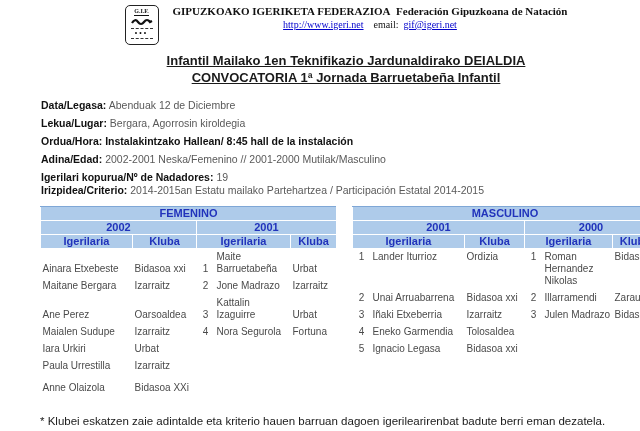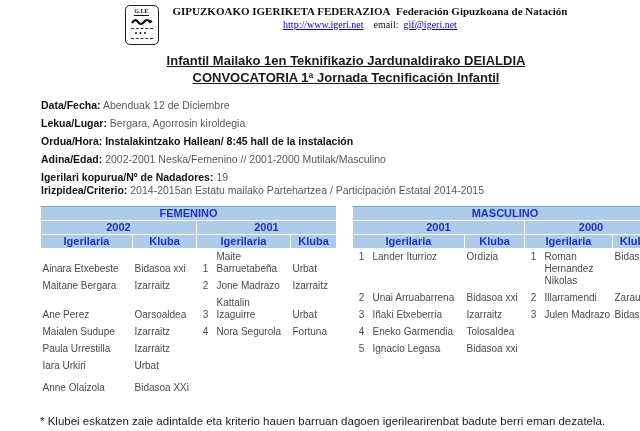--- a/index.html
+++ b/index.html
@@ -106,26 +106,26 @@
       </div>
       <div class="head-links">
         <span class="link">http://www.igeri.net</span>&nbsp;&nbsp;&nbsp;&nbsp;<span>email:</span>&nbsp;
         <span class="link">gif@igeri.net</span>
       </div>
     </div>
   </div>
 
   <div class="doc-title">
     <div><span class="tline">Infantil Mailako 1en Teknifikazio Jardunaldirako DEIALDIA</span></div>
-    <div><span class="tline">CONVOCATORIA 1ª Jornada Tecnificación Infantil</span></div>
+    <div><span class="tline">CONVOCATORIA 1ª Jornada Barruetabeña Infantil</span></div>
   </div>
 
   <div class="info">
     <div class="info-line">
-      <span class="info-label">Data/Fecha:</span>
+      <span class="info-label">Data/Legasa:</span>
       <span class="info-value">Abenduak 12 de Diciembre</span>
     </div>
     <div class="info-line">
       <span class="info-label">Lekua/Lugar:</span>
       <span class="info-value">Bergara, Agorrosin kiroldegia</span>
     </div>
     <div class="info-line allbold">
       <span class="info-label">Ordua/Hora:</span>
       <span class="info-value">Instalakintzako Hallean/ 8:45 hall de la instalación</span>
     </div>
@@ -191,29 +191,29 @@
             <td>Urbat</td>
           </tr>
           <tr>
             <td>Maialen Sudupe</td>
             <td>Izarraitz</td>
             <td class="num">4</td>
             <td>Nora Segurola</td>
             <td>Fortuna</td>
           </tr>
           <tr>
-            <td>Paula Urrestilla</td>
-            <td>Izarraitz</td>
-            <td class="num"></td>
-            <td></td>
-            <td></td>
-          </tr>
-          <tr>
             <td>Iara Urkiri</td>
             <td>Urbat</td>
+            <td class="num"></td>
+            <td></td>
+            <td></td>
+          </tr>
+          <tr>
+            <td>Paula Urrestilla</td>
+            <td>Izarraitz</td>
             <td class="num"></td>
             <td></td>
             <td></td>
           </tr>
           <tr>
             <td></td>
             <td></td>
             <td class="num"></td>
             <td></td>
             <td></td>

